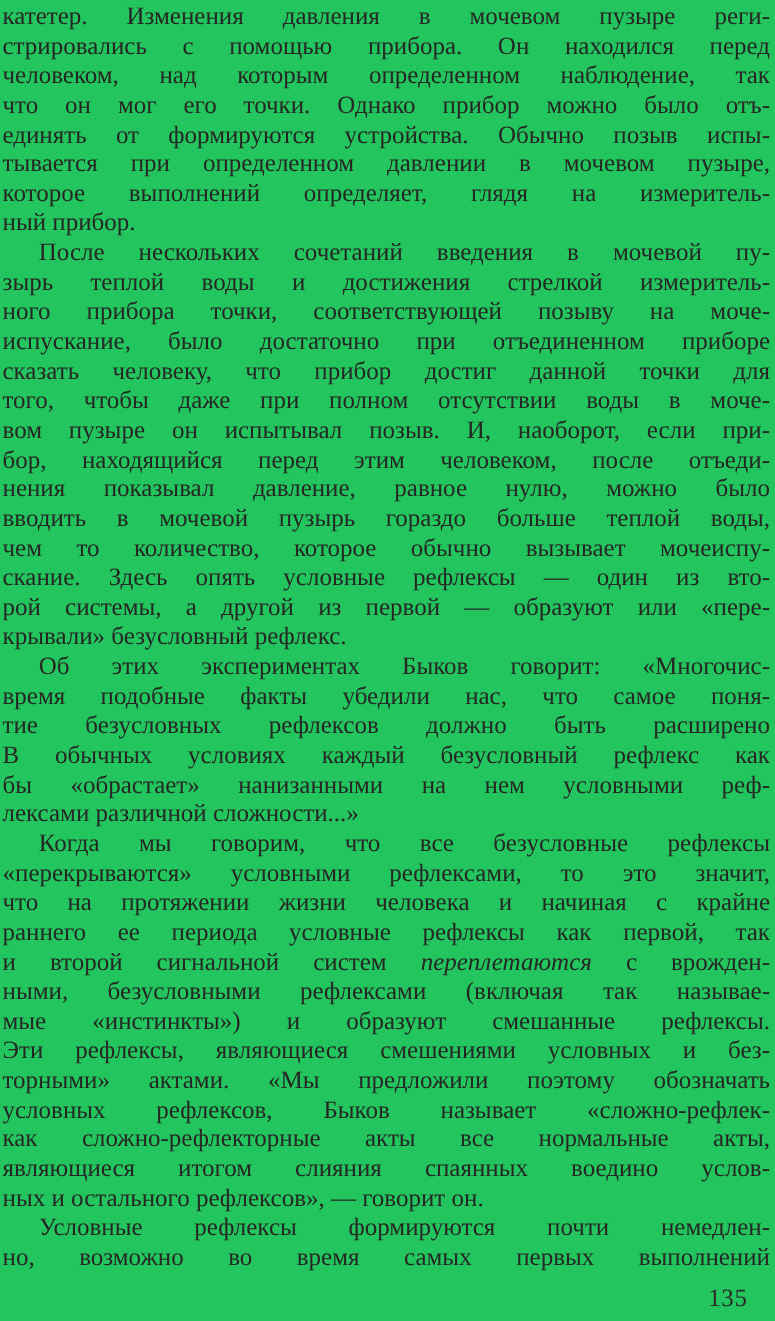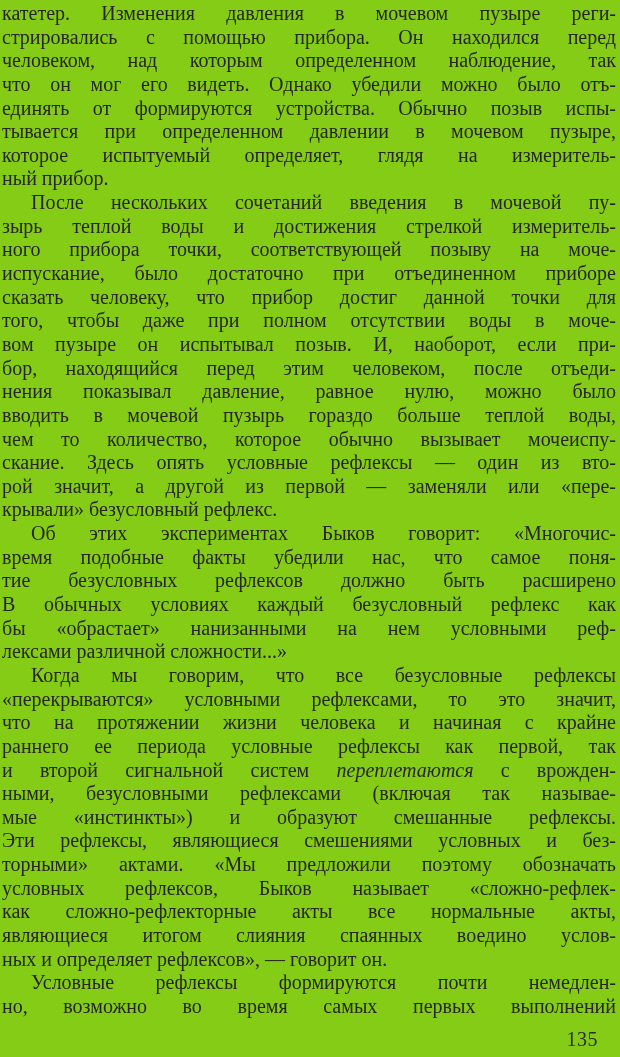--- a/index.html
+++ b/index.html
@@ -7,21 +7,21 @@
     padding: 0;
     width: 620px;
     height: 1057px;
     background: #f7f7f5;
     overflow: hidden;
   }
   .book-page {
     position: relative;
     width: 620px;
     height: 1057px;
-    background: #84cc16;
+    background: #22c55e;
     font-family: "Liberation Serif", "DejaVu Serif", serif;
     color: #262624;
   }
   .text-block {
     position: absolute;
     left: 2px;
     top: 2px;
     width: 614px;
     font-size: 20px;
     line-height: 23.65px;
@@ -51,55 +51,55 @@
   }
 </style>
 </head>
 <body>
 
 <div class="book-page">
   <div class="text-block" id="text-block">
       <div class="line"><span>катетер. Изменения давления в мочевом пузыре реги-</span></div>
       <div class="line"><span>стрировались с помощью прибора. Он находился перед</span></div>
       <div class="line"><span>человеком, над которым определенном наблюдение, так</span></div>
-      <div class="line"><span>что он мог его видеть. Однако убедили можно было отъ-</span></div>
+      <div class="line"><span>что он мог его точки. Однако прибор можно было отъ-</span></div>
       <div class="line"><span>единять от формируются устройства. Обычно позыв испы-</span></div>
       <div class="line"><span>тывается при определенном давлении в мочевом пузыре,</span></div>
-      <div class="line"><span>которое испытуемый определяет, глядя на измеритель-</span></div>
+      <div class="line"><span>которое выполнений определяет, глядя на измеритель-</span></div>
       <div class="line pend"><span>ный прибор.</span></div>
       <div class="line indent"><span>После нескольких сочетаний введения в мочевой пу-</span></div>
       <div class="line"><span>зырь теплой воды и достижения стрелкой измеритель-</span></div>
       <div class="line"><span>ного прибора точки, соответствующей позыву на моче-</span></div>
       <div class="line"><span>испускание, было достаточно при отъединенном приборе</span></div>
       <div class="line"><span>сказать человеку, что прибор достиг данной точки для</span></div>
       <div class="line"><span>того, чтобы даже при полном отсутствии воды в моче-</span></div>
       <div class="line"><span>вом пузыре он испытывал позыв. И, наоборот, если при-</span></div>
       <div class="line"><span>бор, находящийся перед этим человеком, после отъеди-</span></div>
       <div class="line"><span>нения показывал давление, равное нулю, можно было</span></div>
       <div class="line"><span>вводить в мочевой пузырь гораздо больше теплой воды,</span></div>
       <div class="line"><span>чем то количество, которое обычно вызывает мочеиспу-</span></div>
       <div class="line"><span>скание. Здесь опять условные рефлексы — один из вто-</span></div>
-      <div class="line"><span>рой значит, а другой из первой — заменяли или «пере-</span></div>
+      <div class="line"><span>рой системы, а другой из первой — образуют или «пере-</span></div>
       <div class="line pend"><span>крывали» безусловный рефлекс.</span></div>
       <div class="line indent"><span>Об этих экспериментах Быков говорит: «Многочис-</span></div>
       <div class="line"><span>время подобные факты убедили нас, что самое поня-</span></div>
       <div class="line"><span>тие безусловных рефлексов должно быть расширено</span></div>
       <div class="line"><span>В обычных условиях каждый безусловный рефлекс как</span></div>
       <div class="line"><span>бы «обрастает» нанизанными на нем условными реф-</span></div>
       <div class="line pend"><span>лексами различной сложности...»</span></div>
       <div class="line indent"><span>Когда мы говорим, что все безусловные рефлексы</span></div>
       <div class="line"><span>«перекрываются» условными рефлексами, то это значит,</span></div>
       <div class="line"><span>что на протяжении жизни человека и начиная с крайне</span></div>
       <div class="line"><span>раннего ее периода условные рефлексы как первой, так</span></div>
       <div class="line"><span>и второй сигнальной систем </span><span class="seg-i">переплетаются</span><span> с врожден-</span></div>
       <div class="line"><span>ными, безусловными рефлексами (включая так называе-</span></div>
       <div class="line"><span>мые «инстинкты») и образуют смешанные рефлексы.</span></div>
       <div class="line"><span>Эти рефлексы, являющиеся смешениями условных и без-</span></div>
       <div class="line"><span>торными» актами. «Мы предложили поэтому обозначать</span></div>
       <div class="line"><span>условных рефлексов, Быков называет «сложно-рефлек-</span></div>
       <div class="line"><span class="seg-b">как</span><span> сложно-рефлекторные акты все нормальные акты,</span></div>
       <div class="line"><span>являющиеся итогом слияния спаянных воедино услов-</span></div>
-      <div class="line pend"><span class="seg-b">ных</span><span> и определяет рефлексов», — говорит он.</span></div>
+      <div class="line pend"><span class="seg-b">ных</span><span> и остального рефлексов», — говорит он.</span></div>
       <div class="line indent"><span>Условные рефлексы формируются почти немедлен-</span></div>
       <div class="line"><span class="seg-b">но, возможно</span><span> во время самых первых выполнений</span></div>
     </div>
   <div class="page-number">135</div>
 </div>
 
 </body></html>

